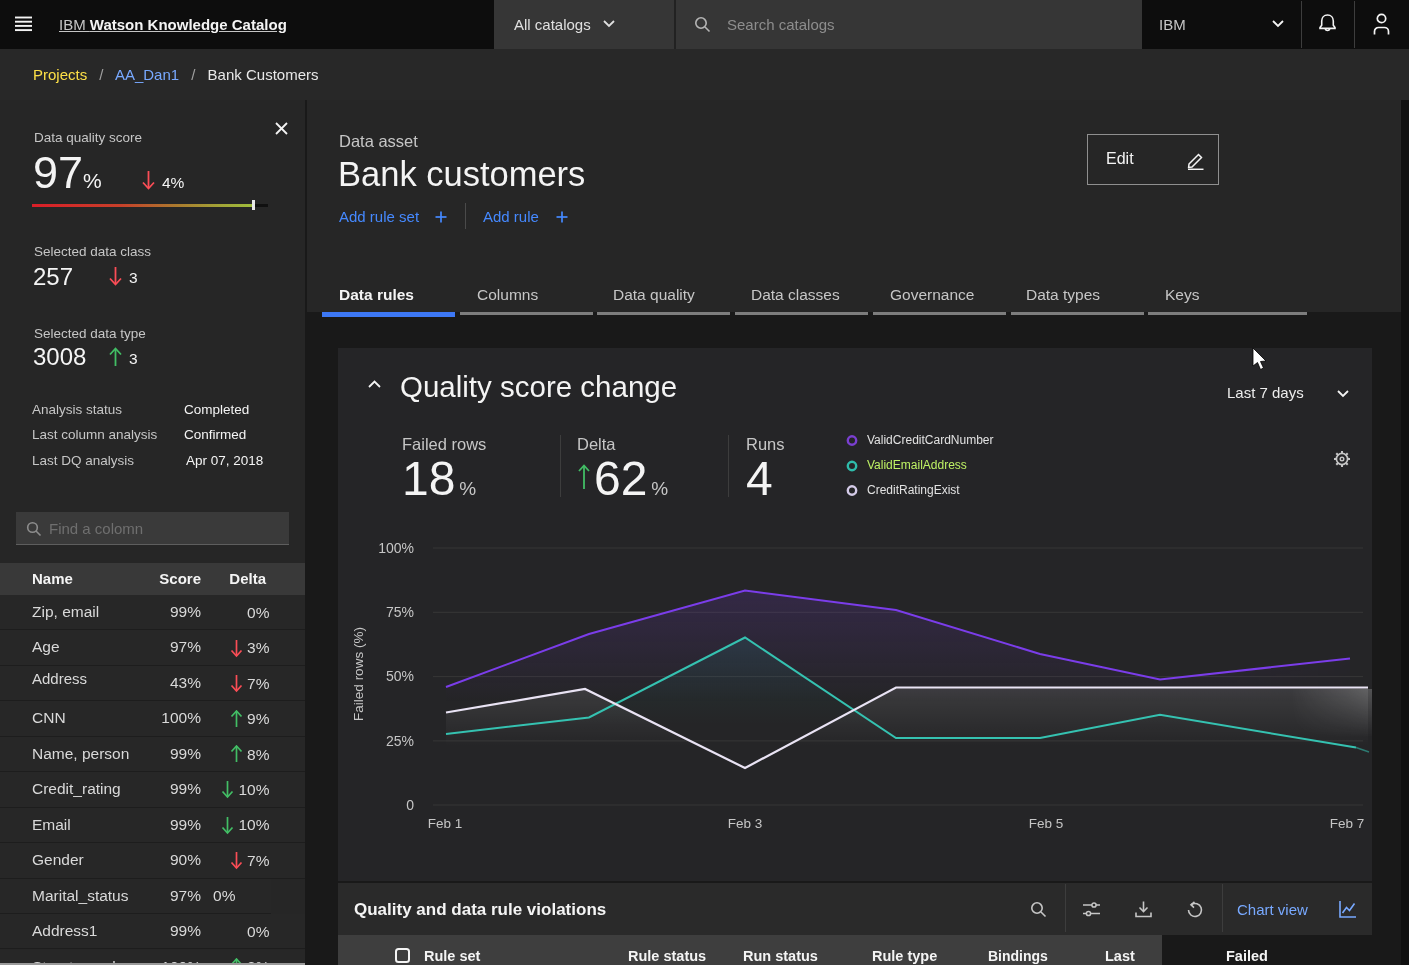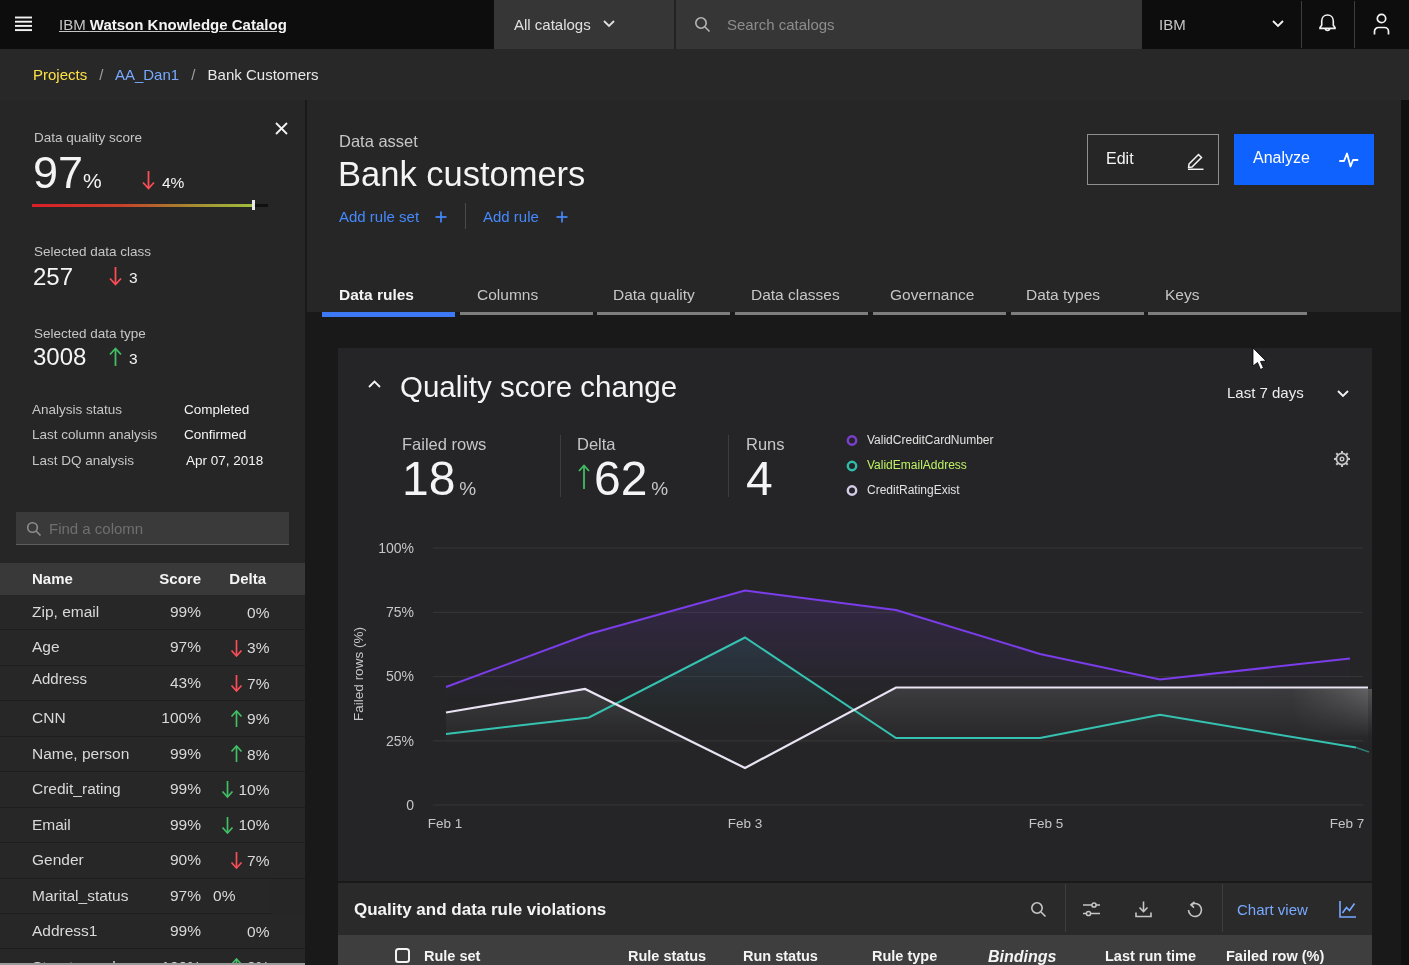--- a/index.html
+++ b/index.html
@@ -224,26 +224,20 @@
     </svg>
 
     <div class="abs" style="left:780px;top:34px;width:132px;height:51px;border:1.5px solid #8f8f8f;">
       <div class="abs pri" style="left:18px;top:15px;font-size:16px;">Edit</div>
       <svg class="abs" style="left:99px;top:16px;" width="18" height="19" viewBox="0 0 18 19">
         <path d="M2,13 L11.5,3.5 L14.5,6.5 L5,16 L1.6,16.4 Z" fill="none" stroke="#f4f4f4" stroke-width="1.5"></path>
         <line x1="1" y1="18.3" x2="16.5" y2="18.3" stroke="#f4f4f4" stroke-width="1.5"></line>
       </svg>
     </div>
 
-    <div class="abs" style="left:927px;top:34px;width:140px;height:51px;background:#1062fe;">
-      <div class="abs" style="left:19px;top:15px;font-size:16px;color:#fff;">Analyze</div>
-      <svg class="abs" style="left:105px;top:17px;" width="20" height="18" viewBox="0 0 20 18">
-        <polyline points="1,10 5,10 8,2.5 11.5,15.5 14,9 18.5,9" fill="none" stroke="#fff" stroke-width="1.8" stroke-linejoin="round" stroke-linecap="round"></polyline>
-      </svg>
-    </div>
 
     <div class="abs pri" style="left:32px;top:186px;font-size:15.5px;font-weight:bold;">Data rules</div>
     <div class="abs sec" style="left:170px;top:186px;font-size:15.5px;">Columns</div>
     <div class="abs sec" style="left:306px;top:186px;font-size:15.5px;">Data quality</div>
     <div class="abs sec" style="left:444px;top:186px;font-size:15.5px;">Data classes</div>
     <div class="abs sec" style="left:583px;top:186px;font-size:15.5px;">Governance</div>
     <div class="abs sec" style="left:719px;top:186px;font-size:15.5px;">Data types</div>
     <div class="abs sec" style="left:858px;top:186px;font-size:15.5px;">Keys</div>
   </div>
 
@@ -404,24 +398,24 @@
       <path d="M2.5,9 a6.5,6.5 0 1 0 3,-5.5" fill="none" stroke="#c6c6c6" stroke-width="1.6"></path>
       <polyline points="8.5,1 5,3.7 8,6.6" fill="none" stroke="#c6c6c6" stroke-width="1.6"></polyline>
     </svg>
     <div class="abs" style="left:884px;top:1px;width:1px;height:48px;background:#3d3d3d;"></div>
     <div class="abs" style="left:899px;top:18px;font-size:15px;color:#78a9ff;text-align:center;">Chart view</div>
     <svg class="abs" style="left:1001px;top:17px;" width="18" height="18" viewBox="0 0 18 18">
       <polyline points="1,1 1,17 17,17" fill="none" stroke="#78a9ff" stroke-width="1.6"></polyline>
       <polyline points="3.5,13 7.5,7.5 10.5,10.5 15.5,3.5" fill="none" stroke="#78a9ff" stroke-width="1.6"></polyline>
     </svg>
   </div>
-  <div class="abs" style="left:338px;top:935px;width:1034px;height:30px;background:#3e3e3e;">
+  <div class="abs" style="left:338px;top:935px;width:824px;height:30px;background:#3e3e3e;">
     <div class="abs" style="left:57px;top:13px;width:15px;height:15px;border:2px solid #f4f4f4;border-radius:3.5px;"></div>
     <div class="abs pri" style="left:86px;top:13px;font-size:14.5px;font-weight:bold;">Rule set</div>
     <div class="abs pri" style="left:290px;top:13px;font-size:14.5px;font-weight:bold;">Rule status</div>
     <div class="abs pri" style="left:405px;top:13px;font-size:14.5px;font-weight:bold;">Run status</div>
     <div class="abs pri" style="left:534px;top:13px;font-size:14.5px;font-weight:bold;">Rule type</div>
-    <div class="abs pri" style="left:650px;top:13px;font-size:16px;font-weight:bold;font-style:italic;">Bindings</div>
+    <div class="abs pri" style="left:650px;top:13px;font-size:14px;font-weight:bold;">Bindings</div>
     <div class="abs pri" style="left:767px;top:13px;font-size:14.5px;font-weight:bold;">Last run time</div>
     <div class="abs pri" style="left:888px;top:13px;font-size:14.5px;font-weight:bold;">Failed row (%)</div>
   </div>
 
 </div>
 
 </body></html>

